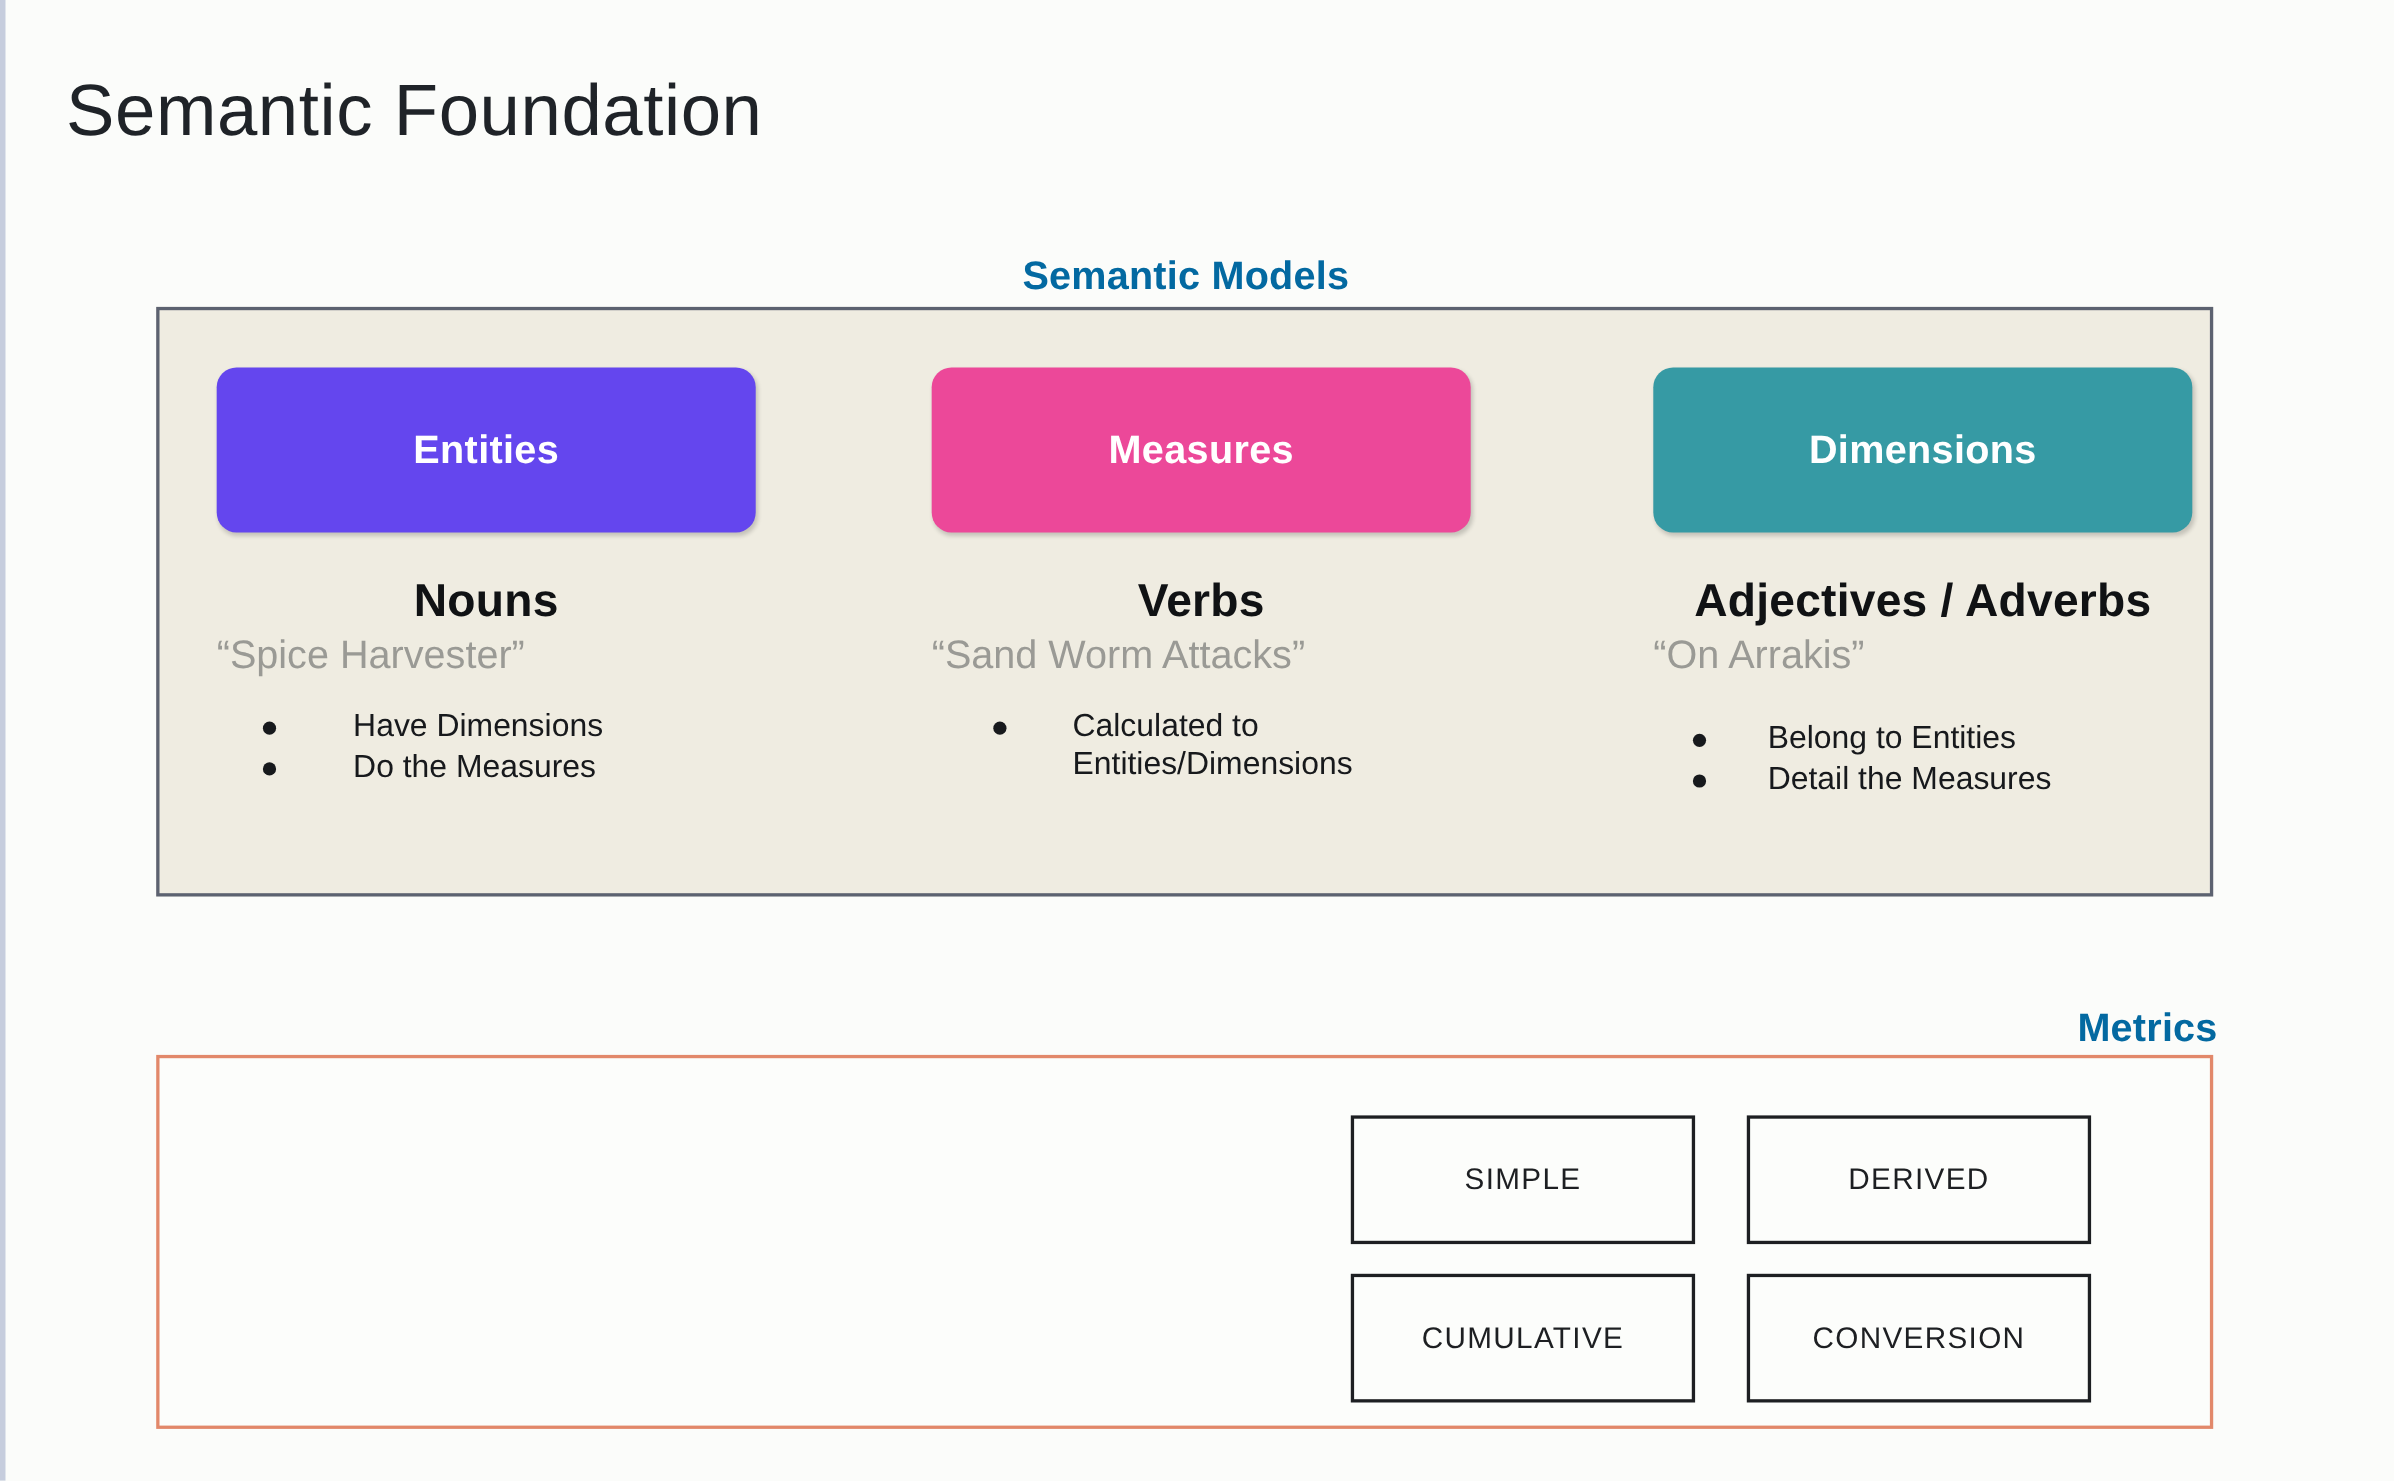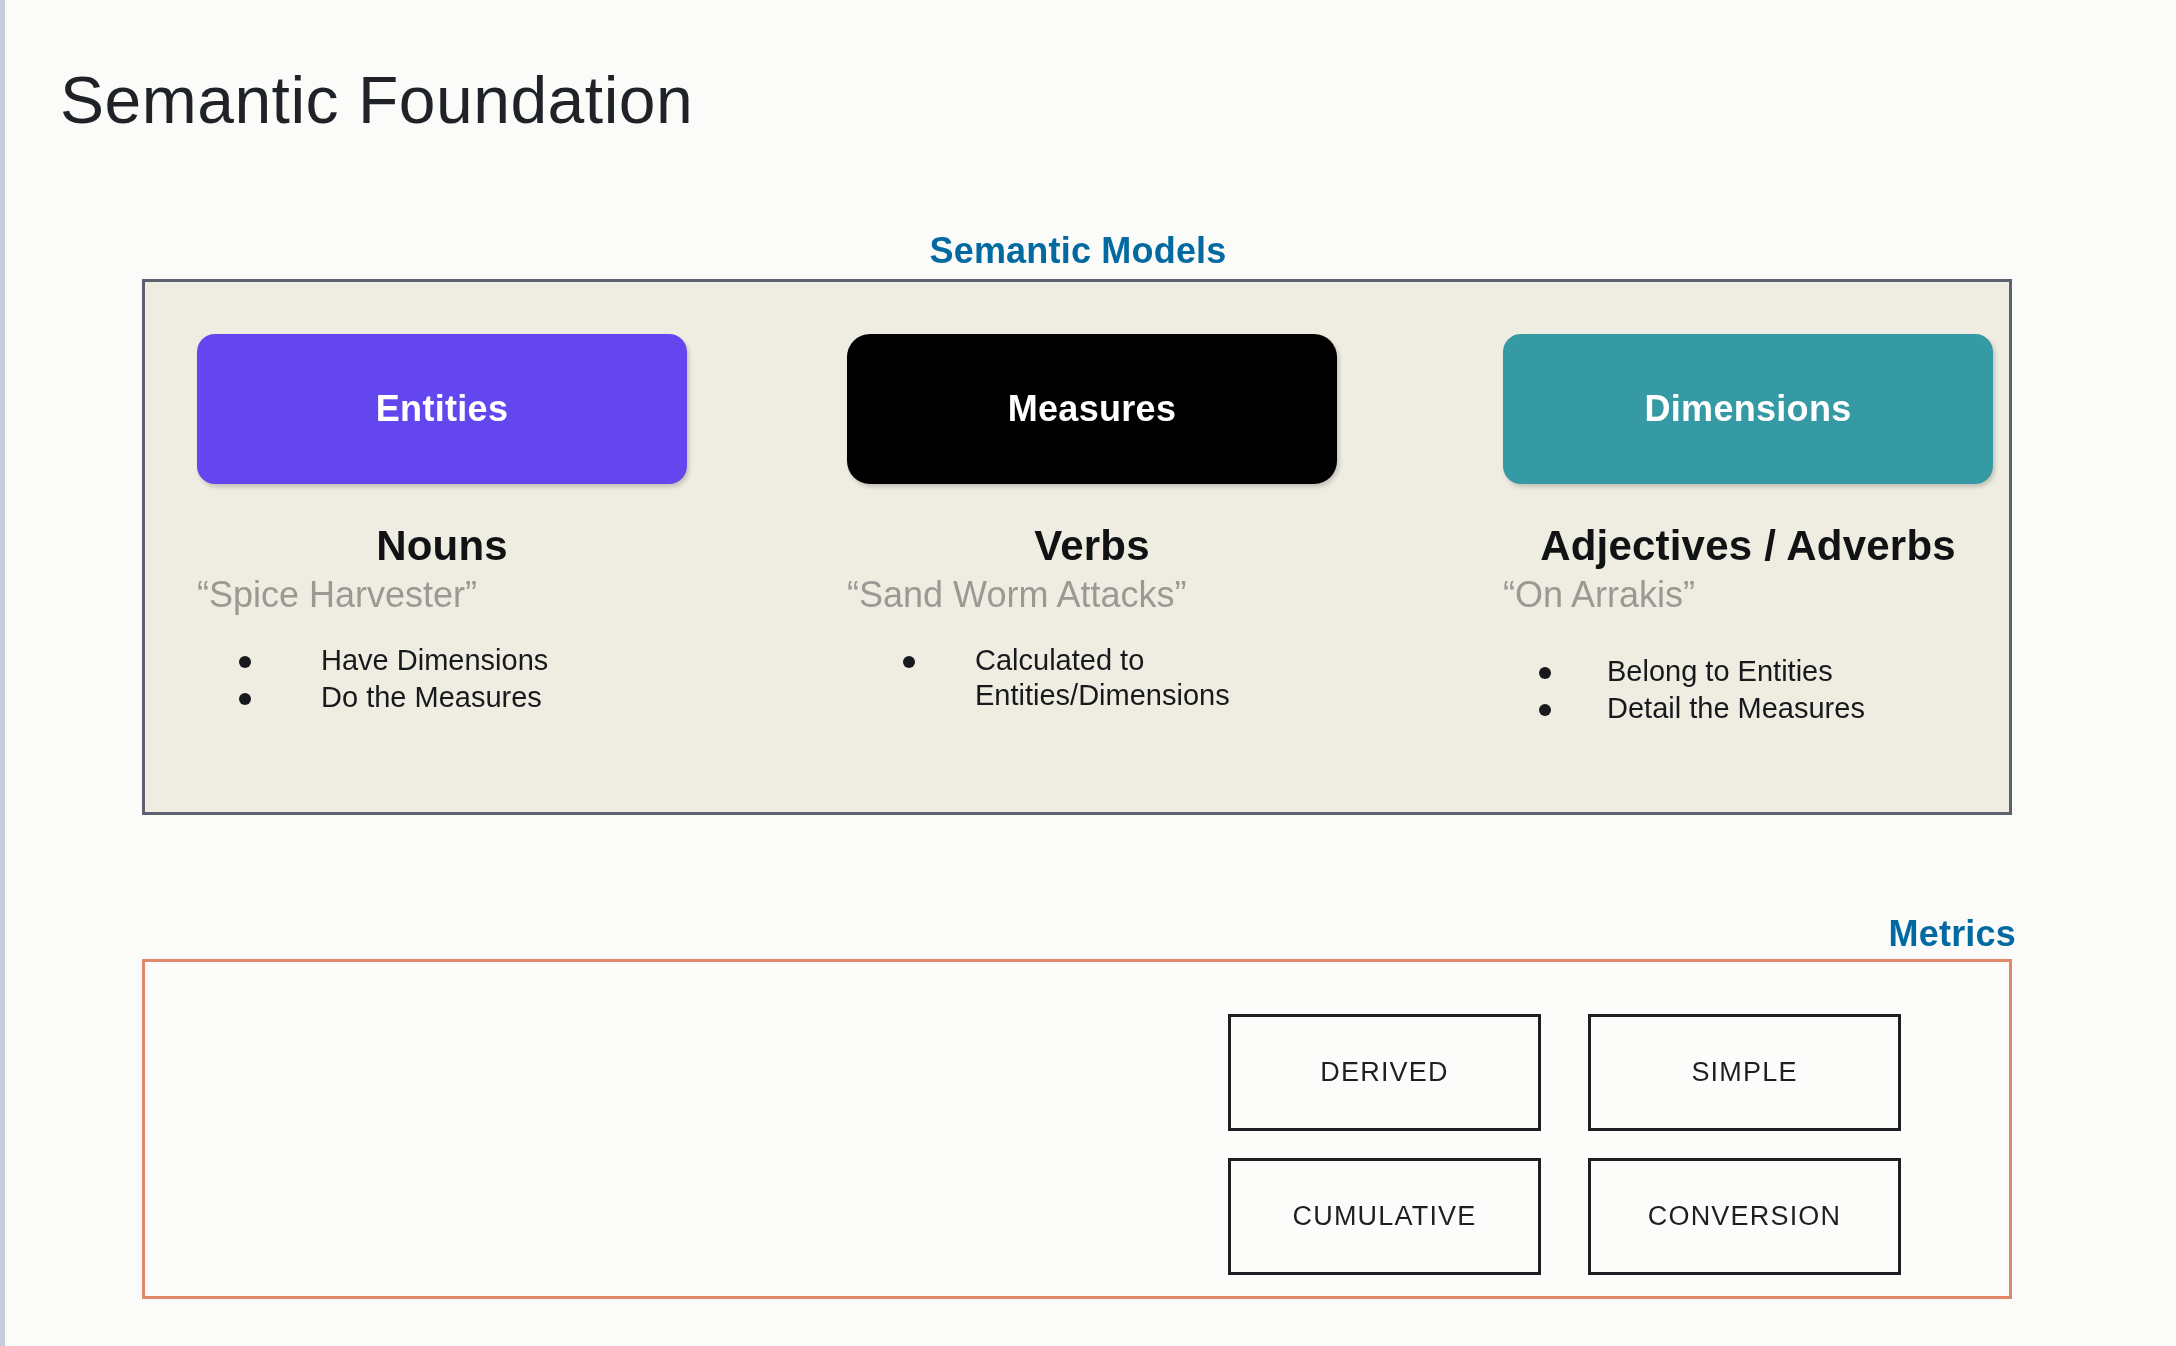--- a/index.html
+++ b/index.html
@@ -89,21 +89,21 @@
     display: flex;
     align-items: center;
     justify-content: center;
     color: #ffffff;
     font-size: 36px;
     font-weight: bold;
     letter-spacing: 0.3px;
     box-shadow: 2px 3px 4px rgba(0,0,0,0.18);
   }
   .pill.entities   { background: #6446ee; }
-  .pill.measures   { background: #000000; border-radius: 23px; }
+  .pill.measures   { background: #ec4899; }
   .pill.dimensions { background: #369aa4; }
 
   .part-of-speech {
     margin-top: 38px;
     text-align: center;
     font-size: 42px;
     font-weight: bold;
     color: #101214;
     letter-spacing: 0.2px;
     white-space: nowrap;
@@ -246,18 +246,18 @@
     </div>
 
   </div>
 </div>
 
 <div class="section-heading" id="metrics-heading">Metrics</div>
 
 <div class="metrics-panel">
 
   <div class="metrics-grid">
+    <div class="metric-box">SIMPLE</div>
     <div class="metric-box">DERIVED</div>
-    <div class="metric-box">SIMPLE</div>
     <div class="metric-box">CUMULATIVE</div>
     <div class="metric-box">CONVERSION</div>
   </div>
 </div>
 
 </body></html>

